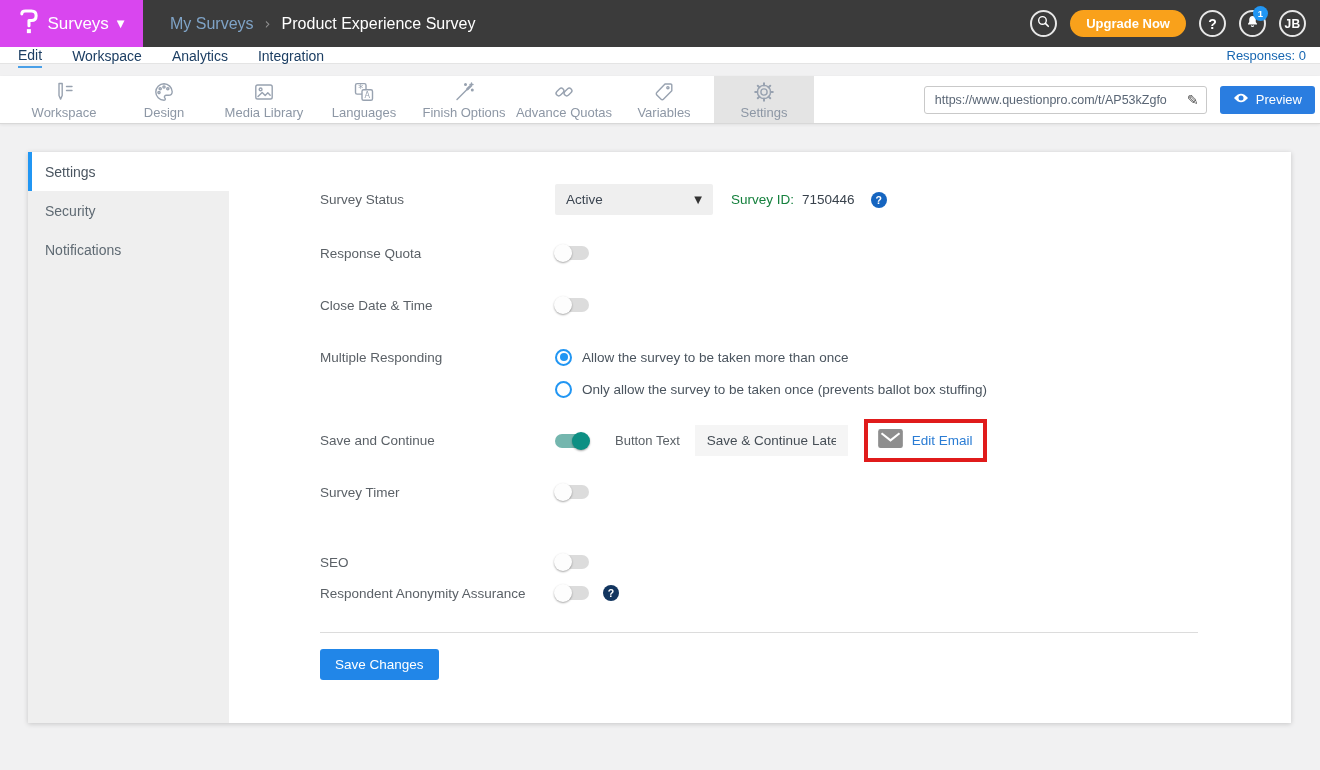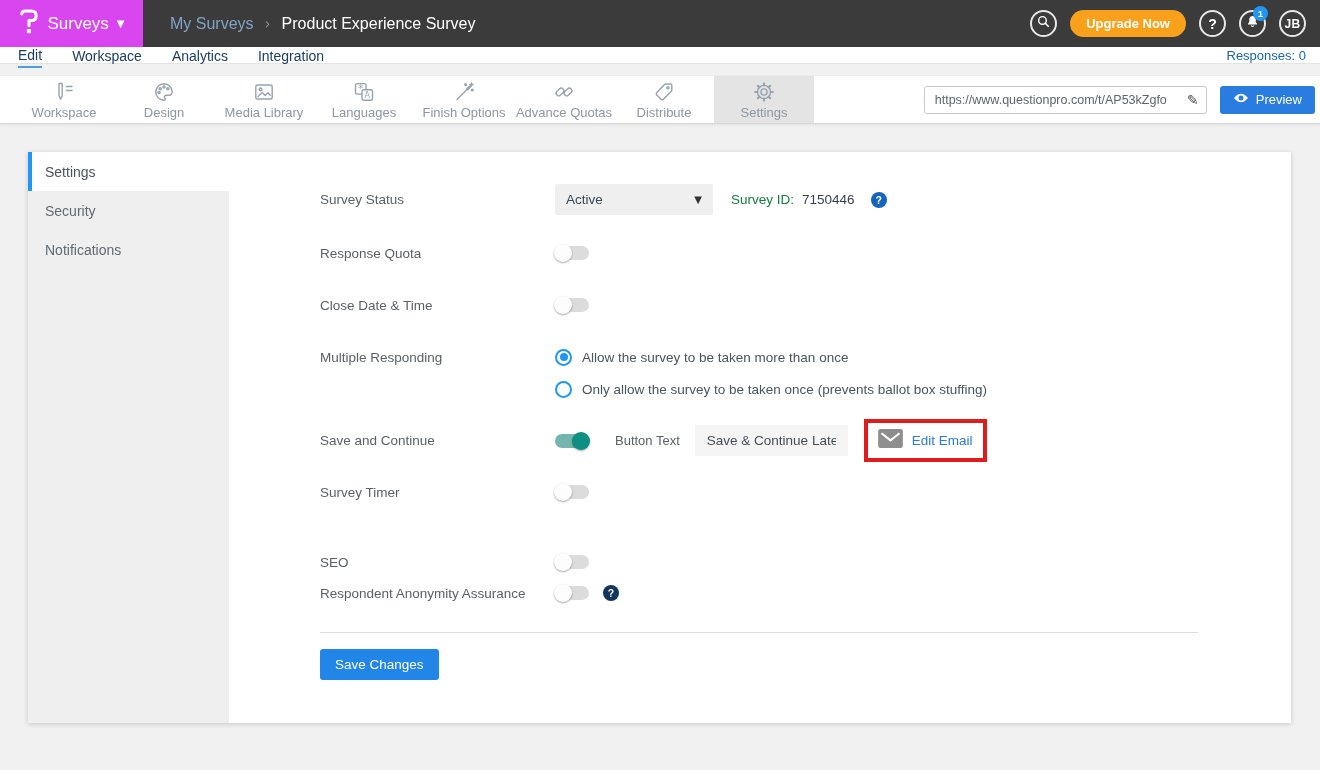--- a/index.html
+++ b/index.html
@@ -210,21 +210,21 @@
     </span>
     <span class="tb-label">Advance Quotas</span>
   </div>
   <div class="tb-item">
     <span class="tb-icon">
       <svg width="24" height="24" viewBox="0 0 24 24">
         <path d="M13 4 h5.6 a1.2 1.2 0 0 1 1.2 1.2 V10.8 L11.4 19.2 a1.6 1.6 0 0 1 -2.3 0 L4.8 14.9 a1.6 1.6 0 0 1 0 -2.3 Z"></path>
         <circle cx="15.9" cy="7.7" r="1.1"></circle>
       </svg>
     </span>
-    <span class="tb-label">Distribute</span>
+    <span class="tb-label">Variables</span>
   </div>
   <div class="tb-item active">
     <span class="tb-icon">
       <svg width="24" height="24" viewBox="0 0 24 24">
         <circle cx="12" cy="12" r="3.1"></circle>
         <circle cx="12" cy="12" r="6.6"></circle>
         <path d="M12 3.2 v2.2 M12 18.6 v2.2 M3.2 12 h2.2 M18.6 12 h2.2 M5.8 5.8 l1.6 1.6 M16.6 16.6 l1.6 1.6 M18.2 5.8 l-1.6 1.6 M7.4 16.6 l-1.6 1.6" stroke-width="2"></path>
       </svg>
     </span>
     <span class="tb-label">Settings</span>

